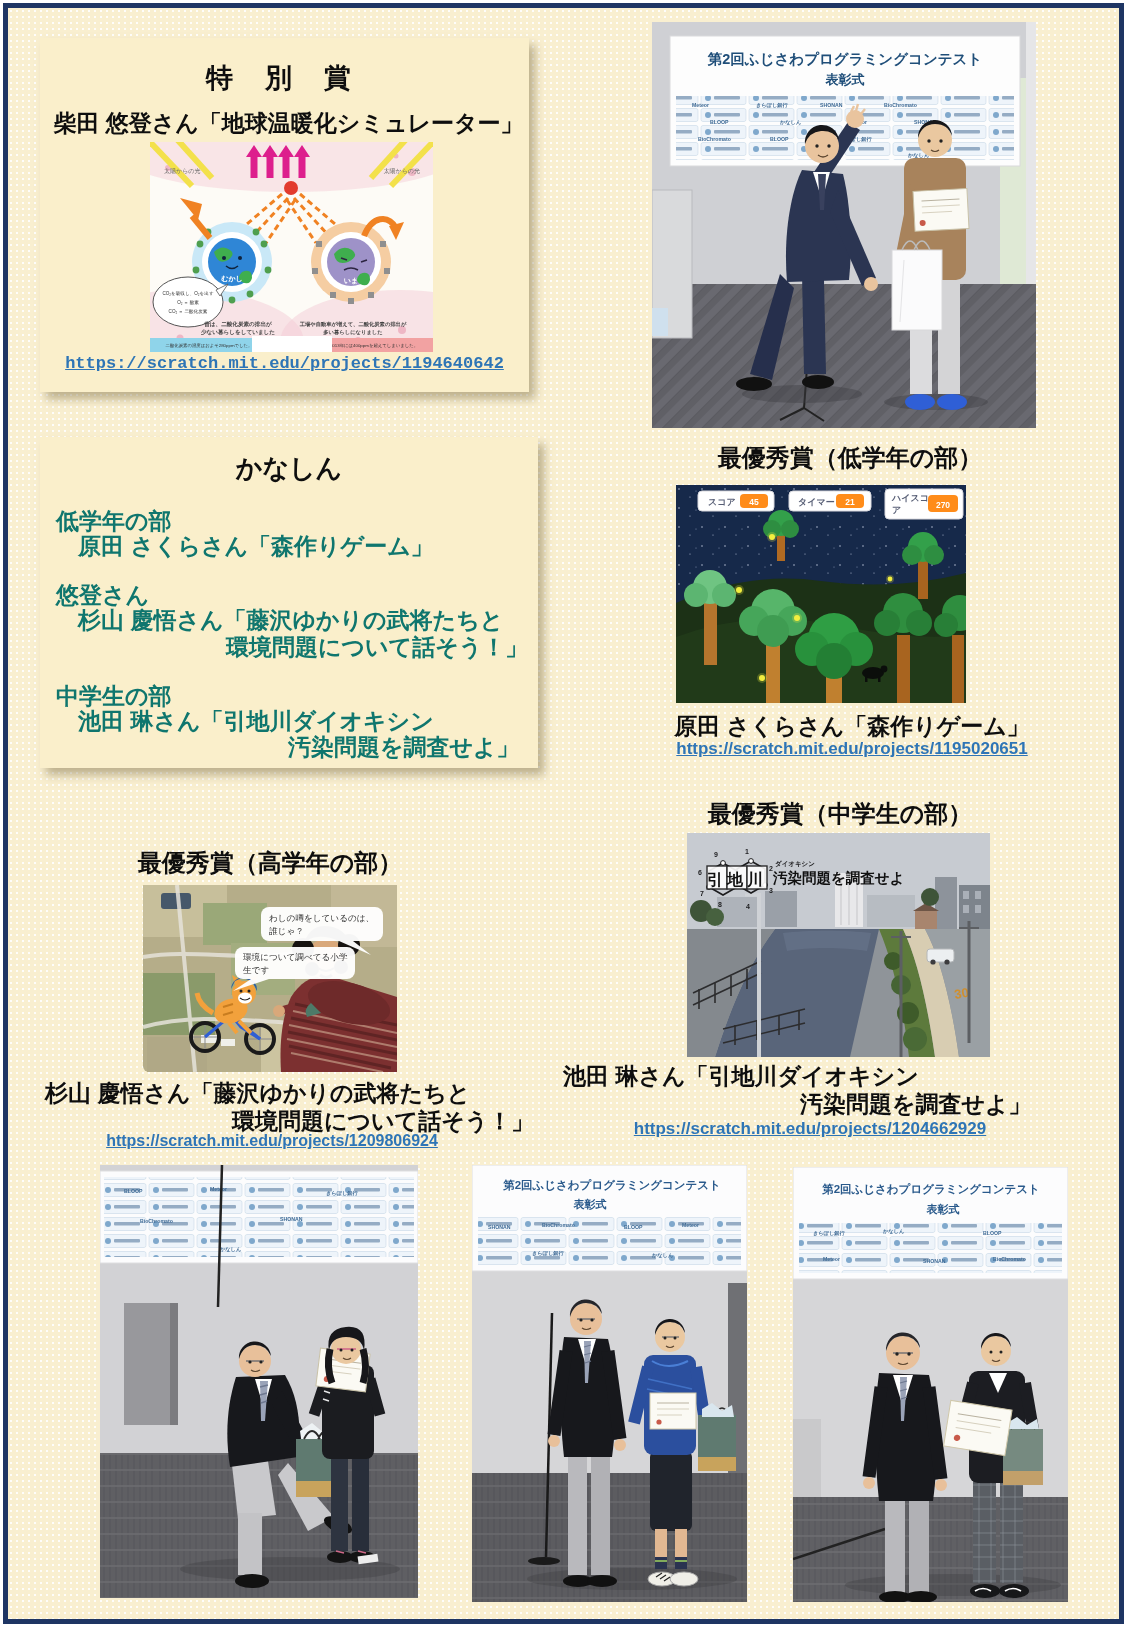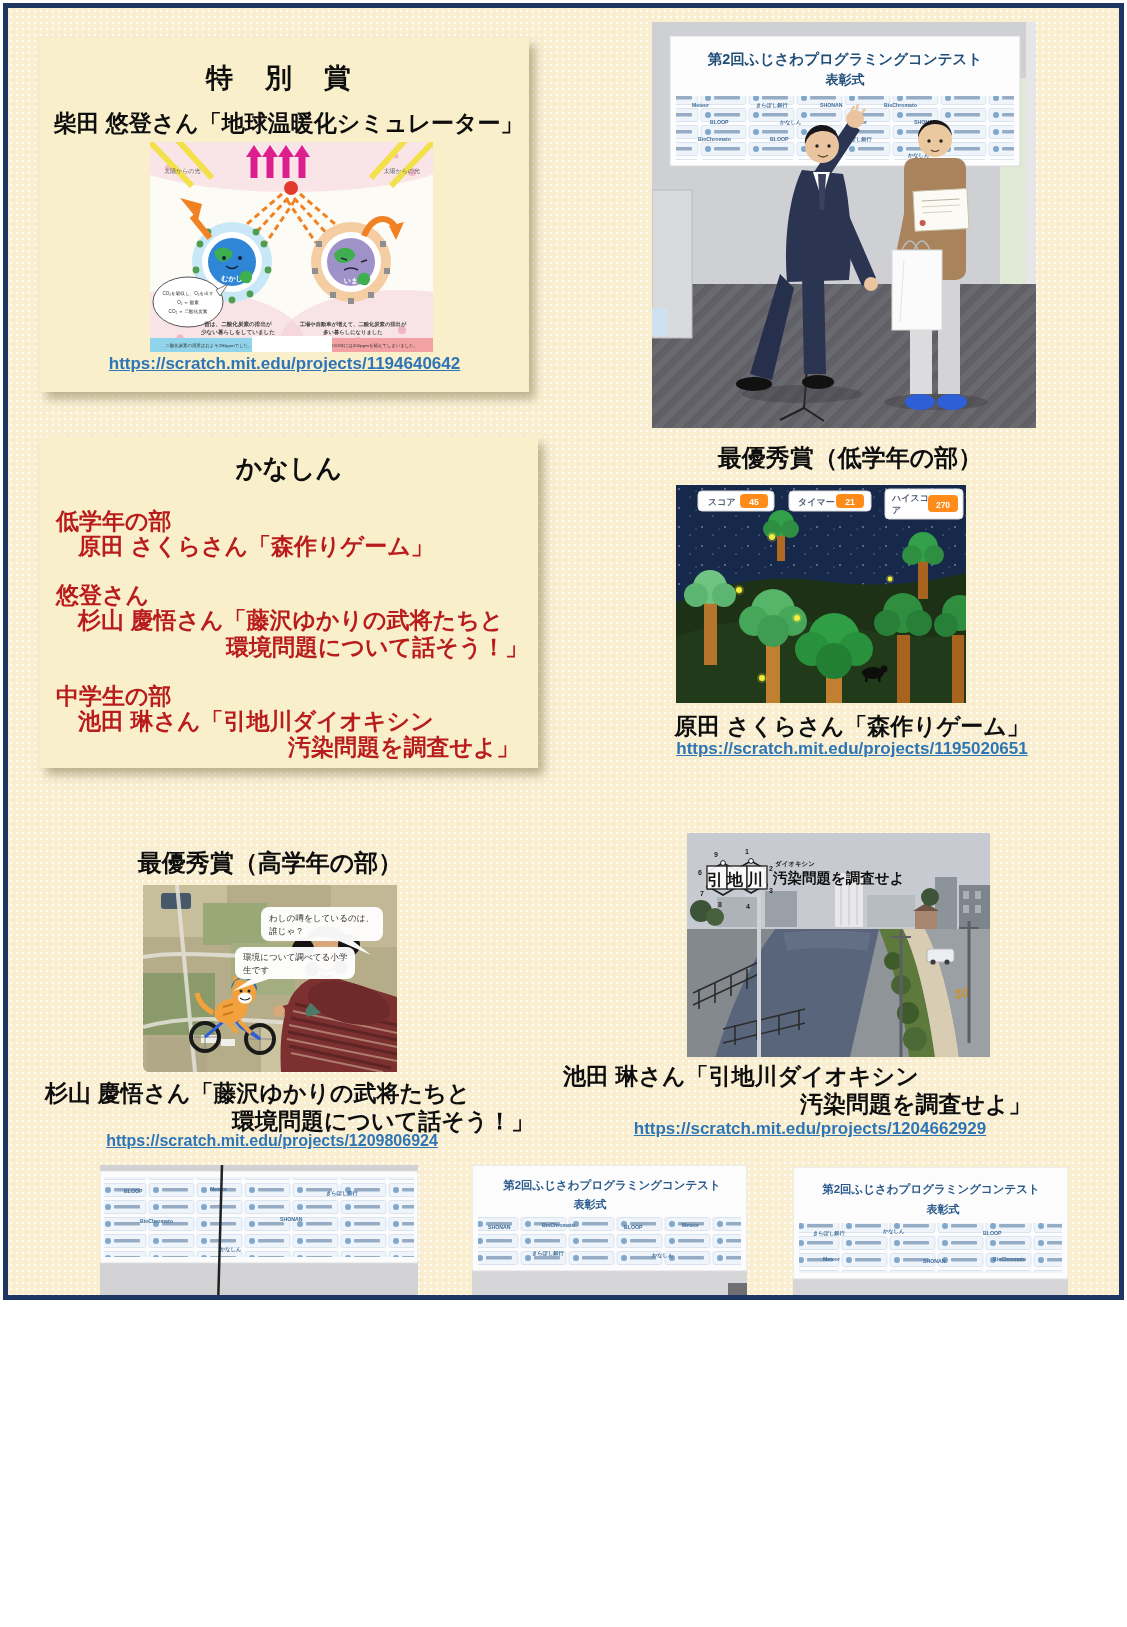--- a/index.html
+++ b/index.html
@@ -1,18 +1,18 @@
 <!DOCTYPE html>
 <html><head>
 <meta charset="utf-8">
 <style>
   html,body{margin:0;padding:0;background:#ffffff;}
   .page{
     position:relative;
-    width:1121px;height:1297px;
+    width:1121px;height:1621px;
     margin:3px;
     box-sizing:border-box;
     border:5px solid #1e3563;
     background-color:#f9efd0;
     background-image:radial-gradient(circle, rgba(255,255,255,0.9) 1.3px, rgba(255,255,255,0) 1.5px);
     background-size:6px 6px;
     font-family:"Liberation Sans","DejaVu Sans",sans-serif;
     overflow:hidden;
   }
   .card{
@@ -22,21 +22,21 @@
   }
   .card-title{
     position:absolute;left:0;right:0;text-align:center;
     font-size:27px;font-weight:800;color:#0e0e0e;
   }
   .winner-line{
     position:absolute;left:8px;right:0;text-align:center;
     font-size:23px;font-weight:800;color:#0e0e0e;white-space:nowrap;
   }
   .gp-line{
-    position:absolute;font-size:23px;font-weight:800;color:#b91c1c;white-space:nowrap;
+    position:absolute;font-size:23px;font-weight:800;color:#0f766e;white-space:nowrap;
   }
   .heading{
     position:absolute;width:420px;text-align:center;
     font-size:24px;font-weight:800;color:#0e0e0e;white-space:nowrap;
   }
   .caption{
     position:absolute;font-size:23px;font-weight:800;color:#0e0e0e;white-space:nowrap;
   }
   .caption-c{text-align:center;width:424px;}
   .url{
@@ -157,21 +157,21 @@
         <text x="88" y="192" font-size="5.6" font-weight="bold" fill="#444" text-anchor="middle">少ない暮らしをしていました</text>
         <text x="203" y="184" font-size="5.3" font-weight="bold" fill="#444" text-anchor="middle">工場や自動車が増えて、二酸化炭素の排出が</text>
         <text x="203" y="192" font-size="5.3" font-weight="bold" fill="#444" text-anchor="middle">多い暮らしになりました</text>
         <rect x="0" y="196" width="118" height="14" fill="#8fd4ea"></rect>
         <rect x="165" y="196" width="118" height="14" fill="#f2a2a2"></rect>
         <text x="59" y="205" font-size="4.4" fill="#333" text-anchor="middle">二酸化炭素の濃度はおよそ280ppmでした。</text>
         <text x="224" y="205" font-size="4.4" fill="#333" text-anchor="middle">2013年には400ppmを超えてしまいました。</text>
         <rect x="102" y="194" width="80" height="16" fill="#ffffff"></rect>
       </svg>
     </figure>
-    <a class="url" style="left:0;right:0;top:316px;">https://scratch.mit.edu/projects/1194640642</a>
+    <a class="url" style="left:0;right:0;top:316px;font-family:Liberation Mono, monospace;">https://scratch.mit.edu/projects/1194640642</a>
   </section>
 
   <figure class="figure" style="left:644px;top:14px;">
     <svg width="384" height="406" viewBox="0 0 384 406">
       <defs>
         <pattern id="logosTR" width="48" height="17" patternUnits="userSpaceOnUse">
           <rect x="1" y="1.5" width="45" height="13" rx="2" fill="#eef4fa" stroke="#c8d9e8" stroke-width="0.6"></rect>
           <circle cx="8" cy="8" r="3" fill="#7fa8cc"></circle>
           <rect x="14" y="6" width="26" height="3.5" rx="1" fill="#95acc4"></rect>
         </pattern>
@@ -374,20 +374,21 @@
           <text x="216" y="28" font-size="9" fill="#575e75"><tspan>ア</tspan></text>
           <rect x="252" y="10" width="30" height="17" rx="4" fill="#ff8c1a"></rect>
           <text x="267" y="22.5" font-size="8.5" fill="#ffffff" text-anchor="middle">270</text>
         </g>
       </g>
     </svg>
   </figure>
   <div class="caption caption-c" style="left:632px;top:703px;">原田 さくらさん「森作りゲーム」</div>
   <a class="url" style="left:632px;top:731px;width:424px;">https://scratch.mit.edu/projects/1195020651</a>
 
+  <h3 class="heading" style="left:622px;top:790px;margin:0;">最優秀賞（中学生の部）</h3>
   <figure class="figure" style="left:679px;top:825px;">
     <svg width="303" height="224" viewBox="0 0 303 224">
       <rect width="303" height="224" fill="#c7cbd1"></rect>
 
       <g>
         <rect x="30" y="64" width="42" height="30" fill="#aeb3ba"></rect>
         <rect x="78" y="58" width="32" height="36" fill="#9aa0a8"></rect>
         <rect x="148" y="40" width="28" height="54" fill="#e8e8ea"></rect>
         <line x1="154" y1="44" x2="154" y2="92" stroke="#c5c5c8"></line>
           <line x1="162" y1="44" x2="162" y2="92" stroke="#c5c5c8"></line>

